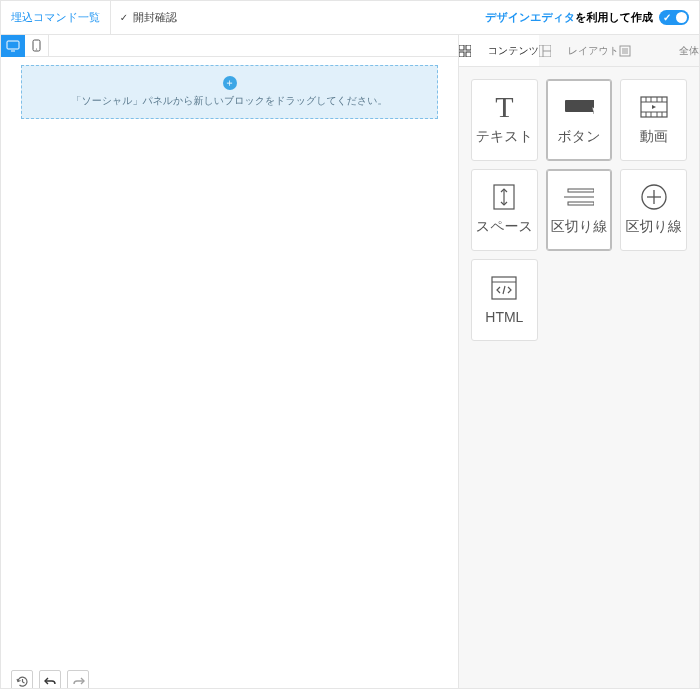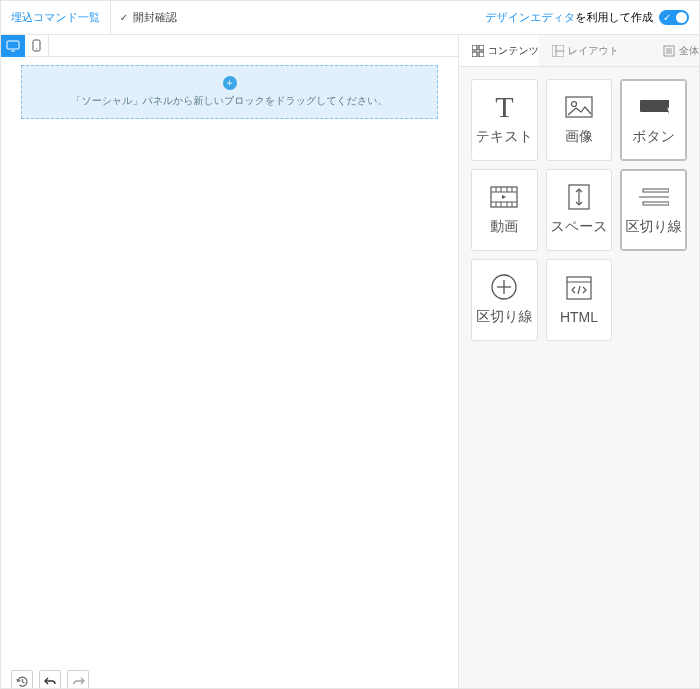--- a/index.html
+++ b/index.html
@@ -2,21 +2,21 @@
 <html><head>
 <meta charset="utf-8">
 <style>
   * { box-sizing: border-box; margin: 0; padding: 0; }
   body { font-family: "Hiragino Kaku Gothic ProN", Meiryo, sans-serif; font-size: 11px; background: #fff; width: 700px; height: 689px; overflow: hidden; border: 1px solid #e5e5e5; }
 
   .topbar { height: 34px; border-bottom: 1px solid #e5e5e5; display: flex; align-items: center; position: relative; background: #fff; }
   .cmd-list { color: #2196f3; padding: 0 10px; height: 100%; display: flex; align-items: center; border-right: 1px solid #e5e5e5; cursor: pointer; }
   .open-check { display: flex; align-items: center; padding: 0 8px; gap: 4px; color: #444; cursor: pointer; }
   .open-check .chk { width: 10px; height: 10px; display: inline-flex; align-items: center; justify-content: center; font-size: 10px; color: #444; }
-  .top-right { position: absolute; right: 10px; display: flex; align-items: center; gap: 6px; }
+  .top-right { position: absolute; right: 10px; display: flex; align-items: center; gap: 6px; font-weight: bold; }
   .link-blue { color: #2196f3; }
   .toggle { width: 30px; height: 15px; background: #2196f3; border-radius: 10px; position: relative; cursor: pointer; }
   .toggle::after { content: ""; position: absolute; width: 11px; height: 11px; background: #fff; border-radius: 50%; top: 2px; right: 2px; }
   .toggle .check { position: absolute; left: 4px; top: 0; color: #fff; font-size: 10px; line-height: 15px; }
 
   .main { display: flex; height: calc(100% - 22px); }
   .canvas { flex: 1; border-right: 1px solid #e5e5e5; display: flex; flex-direction: column; }
   .devbar { height: 22px; border-bottom: 1px solid #e5e5e5; display: flex; align-items: center; }
   .dev-btn { width: 24px; height: 22px; display: flex; align-items: center; justify-content: center; cursor: pointer; }
   .dev-btn.active { background: #2196f3; }
@@ -25,21 +25,21 @@
 
   .canvas-body { flex: 1; padding: 8px 20px 0 20px; position: relative; }
   .dropzone { border: 1px dashed #7fbfe8; background: #e1f0fa; text-align: center; padding: 10px 0; color: #5b7a8e; font-size: 10px; }
   .dropzone .plus { width: 14px; height: 14px; border-radius: 50%; background: #3ca6e6; color: #fff; display: inline-flex; align-items: center; justify-content: center; font-size: 10px; margin-bottom: 4px; }
 
   .footer-tools { position: absolute; bottom: 8px; left: 10px; display: flex; gap: 6px; }
   .tool-btn { width: 22px; height: 22px; border: 1px solid #d0d0d0; border-radius: 2px; background: #fff; display: flex; align-items: center; justify-content: center; cursor: pointer; color: #666; font-size: 13px; }
 
   .panel { width: 240px; background: #f7f7f7; display: flex; flex-direction: column; }
   .tabs { display: flex; height: 32px; border-bottom: 1px solid #e5e5e5; }
-  .tab { flex: 1; display: flex; align-items: center; justify-content: flex-end; gap: 4px; font-size: 10px; color: #888; cursor: pointer; }
+  .tab { flex: 1; display: flex; align-items: center; justify-content: space-between; gap: 4px; font-size: 10px; color: #888; cursor: pointer; }
   .tab.active { background: #fff; color: #333; }
 
   .blocks { padding: 12px; display: grid; grid-template-columns: repeat(3, 1fr); gap: 8px; align-content: start; }
   .block { background: #fff; border: 1px solid #e0e0e0; border-radius: 3px; height: 82px; display: flex; flex-direction: column; align-items: center; justify-content: center; gap: 8px; cursor: grab; }
   .block.selected { border: 1px solid #bdbdbd; box-shadow: inset 0 0 0 1px #bdbdbd; }
   .block .icon { width: 30px; height: 26px; display: flex; align-items: center; justify-content: center; color: #555; }
   .block .lbl { font-size: 14px; color: #555; }
 </style>
 </head>
 <body>
@@ -134,30 +134,20 @@
           </svg>
         <span>全体</span>
       </div>
     </div>
     <div class="blocks" id="blocks-grid">
         <div class="block">
           <div class="icon">
             <span style="font-family:serif;font-size:30px;line-height:1;color:#555">T</span>
           </div>
           <div class="lbl">テキスト</div>
-        </div>
-        <div class="block">
-          <div class="icon">
-            <svg width="28" height="22">
-              <rect x="1" y="1" width="26" height="20" fill="none" stroke="#555" stroke-width="1.2"></rect>
-              <circle cx="9" cy="8" r="2.5" fill="none" stroke="#555" stroke-width="1.2"></circle>
-              <polyline points="3,19 11,12 16,16 20,11 26,18" fill="none" stroke="#555" stroke-width="1.2"></polyline>
-            </svg>
-          </div>
-          <div class="lbl">画像</div>
         </div>
         <div class="block selected">
           <div class="icon">
             <svg width="40" height="20">
               <rect x="1" y="3" width="38" height="12" rx="1" fill="#4a4a4a"></rect>
               <path d="M28 10 l6 3 l-2 1 l2 3 l-1 1 l-2 -3 l-1 2 z" fill="#fff" stroke="#4a4a4a" stroke-width="0.5"></path>
             </svg>
           </div>
           <div class="lbl">ボタン</div>
         </div>

